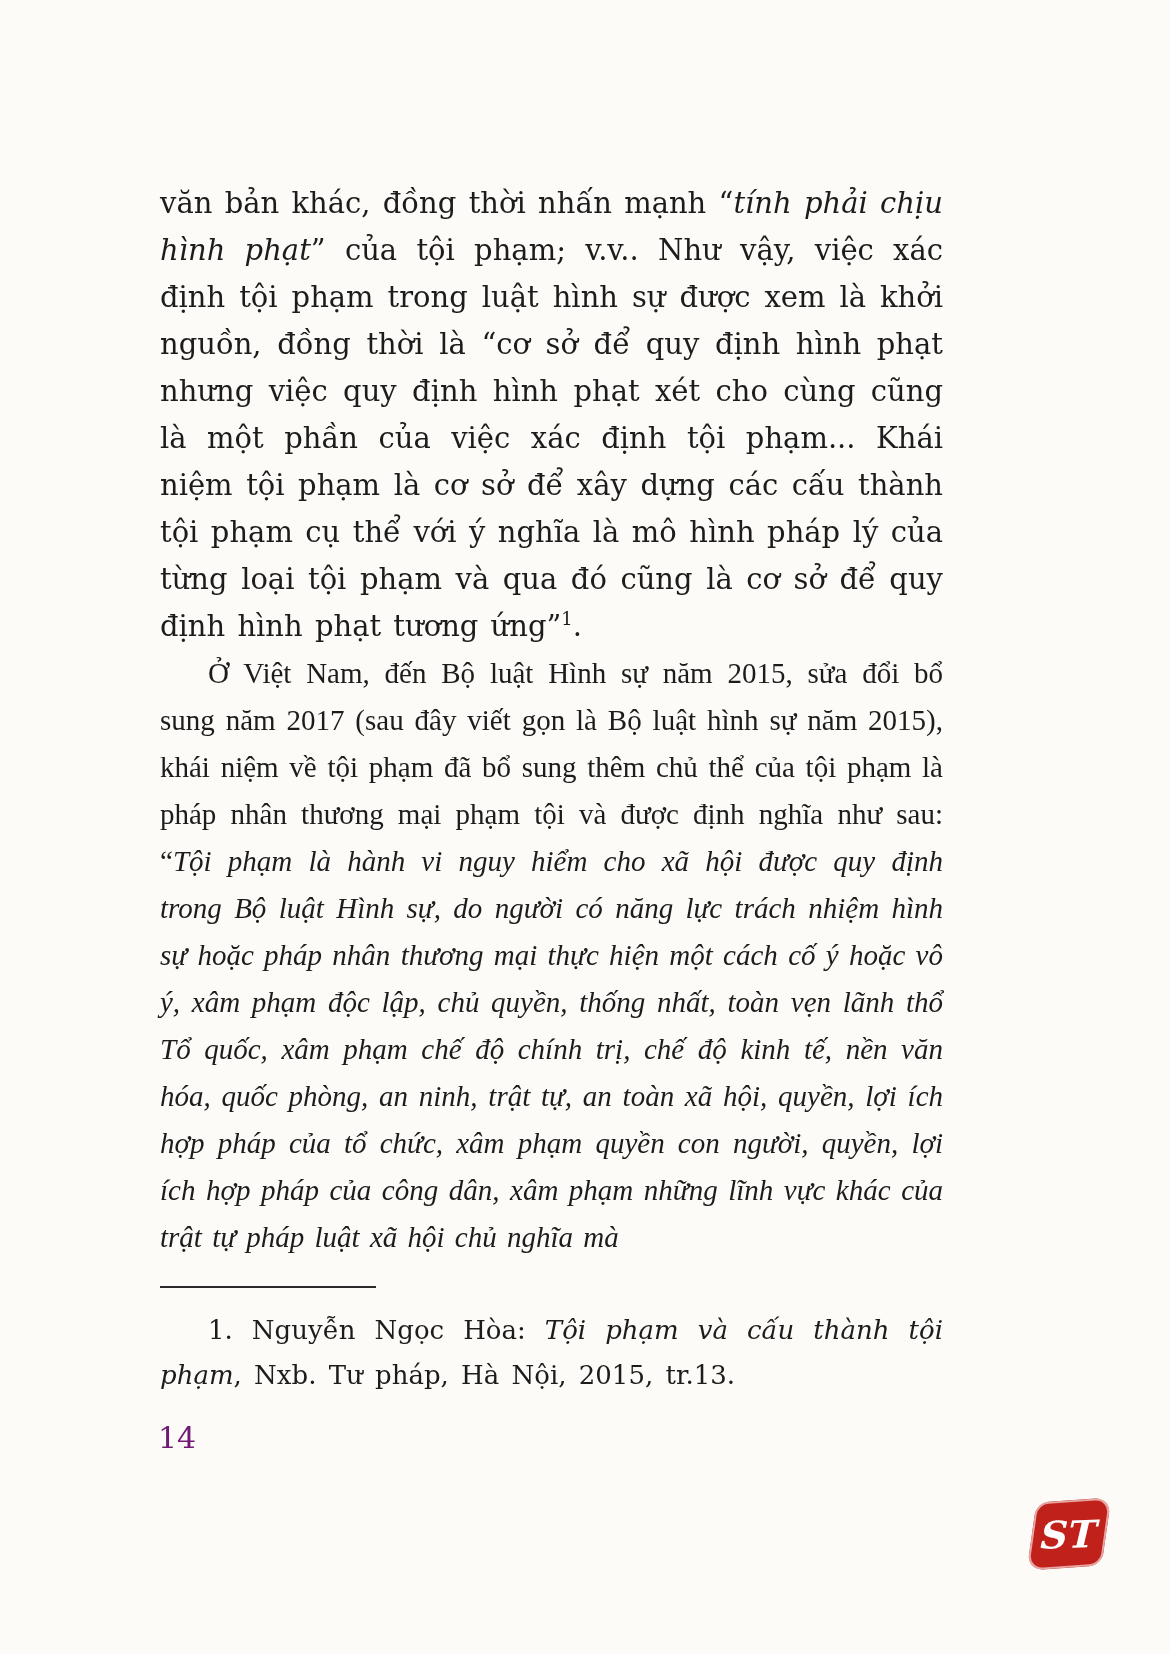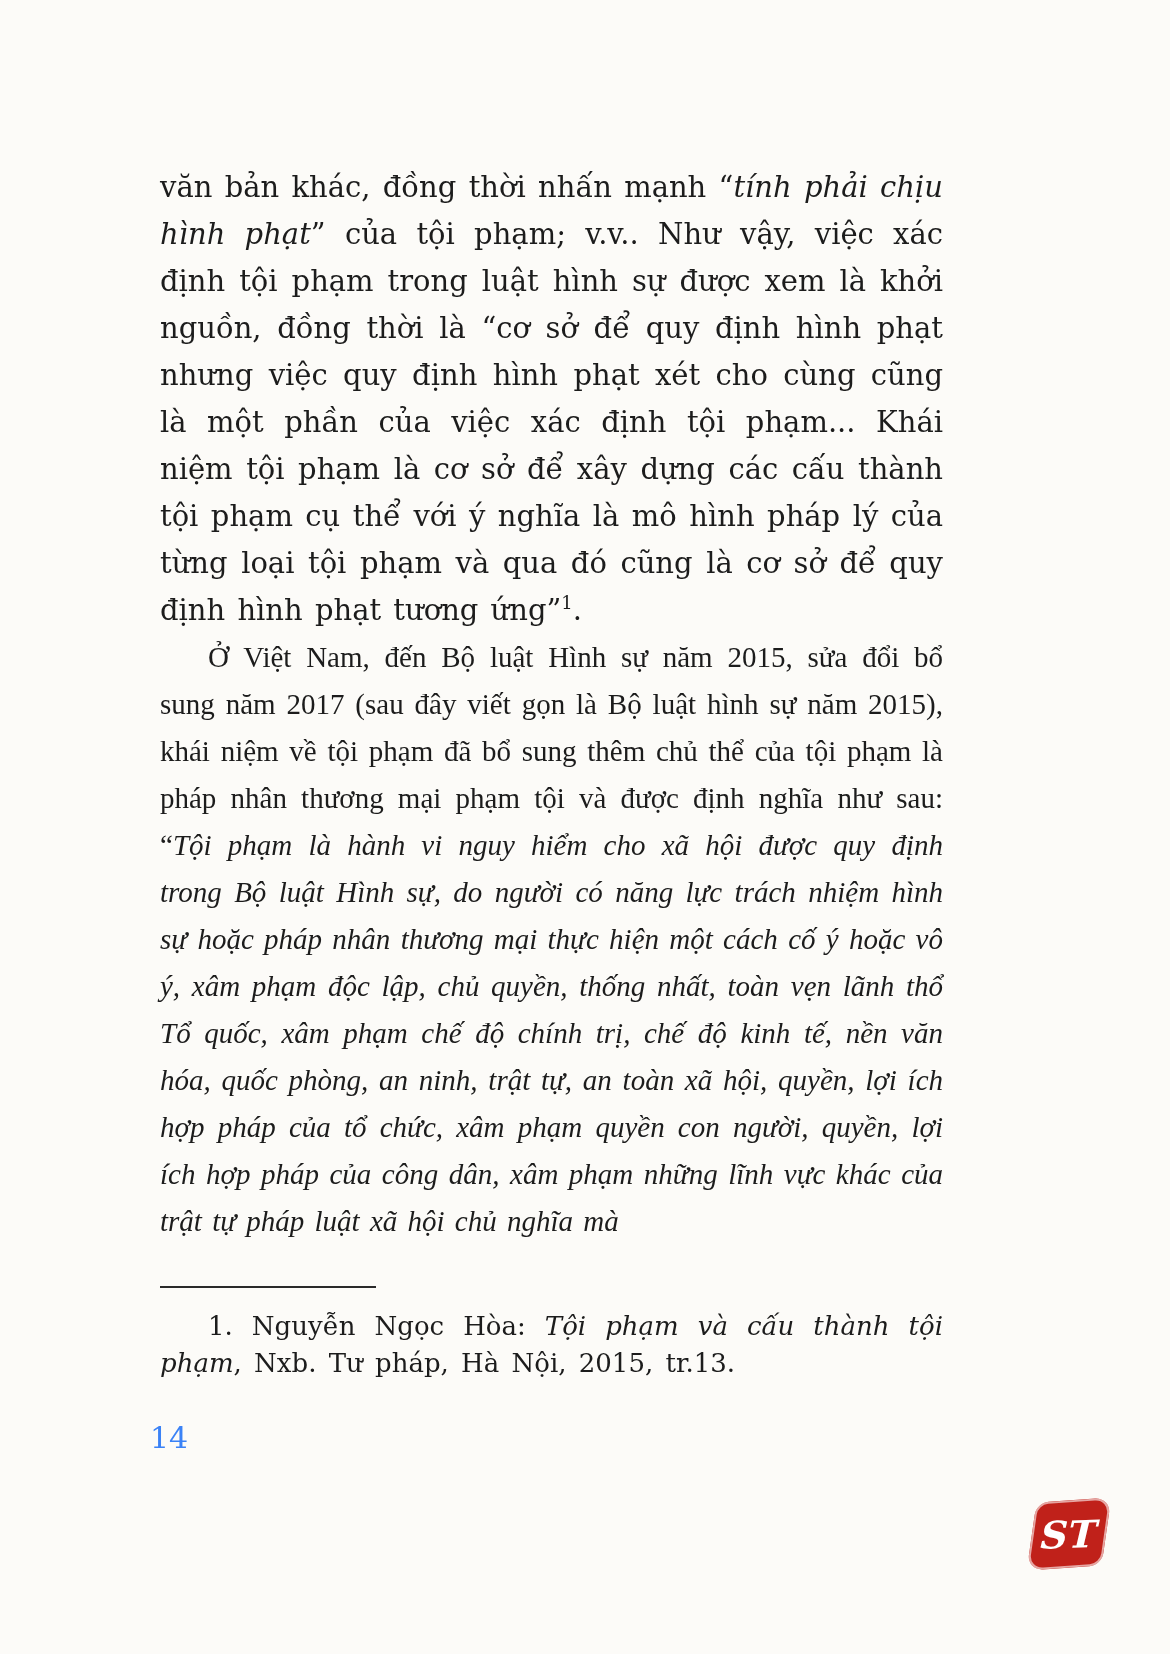--- a/index.html
+++ b/index.html
@@ -13,21 +13,21 @@
     height: 1654px;
     margin: 0 auto;
     background: #fcfbf8;
     overflow: hidden;
     font-family: "DejaVu Serif", "Liberation Serif", serif;
     color: #1c1c1c;
   }
   .text-block {
     position: absolute;
     left: 160px;
-    top: 164px;
+    top: 180px;
     width: 783px;
   }
   .text-block p {
     margin: 0;
     font-size: 29px;
     line-height: 47px;
     text-align: justify;
     word-spacing: 3px;
   }
   .text-block p.indented {
@@ -50,31 +50,31 @@
   }
   .footnote-rule {
     width: 216px;
     height: 0;
     border-top: 2px solid #2a2a2a;
     margin-bottom: 20px;
   }
   .footnote-text {
     margin: 0;
     font-size: 26px;
-    line-height: 37px;
+    line-height: 45px;
     text-align: justify;
     text-indent: 48px;
     word-spacing: 4px;
   }
   .page-number {
     position: absolute;
-    left: 150px;
+    left: 158px;
     top: 1420px;
     font-size: 30px;
-    color: #3b82f6;
+    color: #701a75;
   }
   .logo {
     position: absolute;
     right: 64px;
     bottom: 86px;
     width: 74px;
     height: 68px;
     border-radius: 12px 16px 12px 16px;
     transform: skewX(-12deg) rotate(-4deg);
     display: flex;

